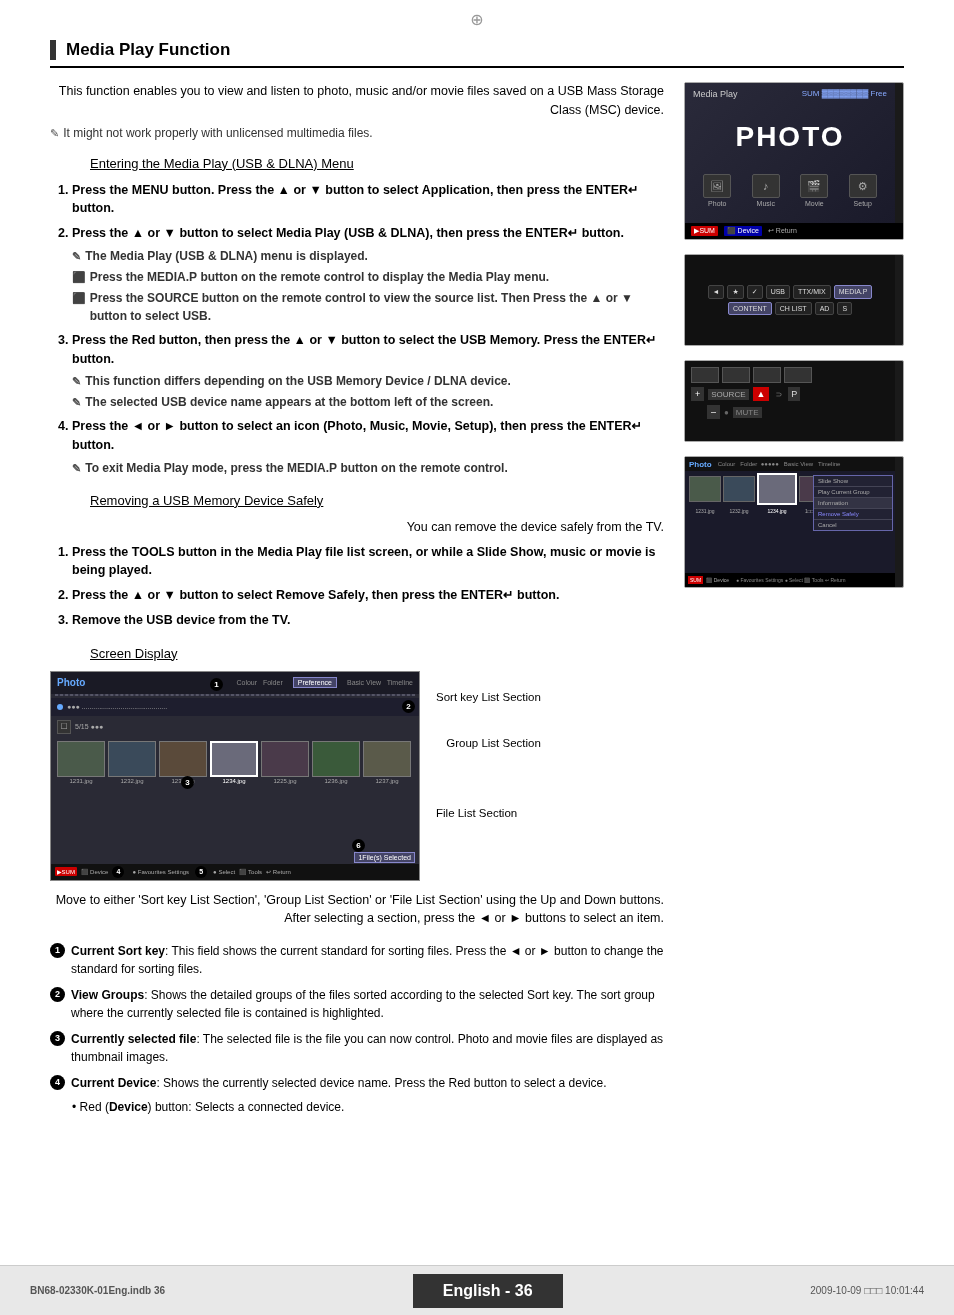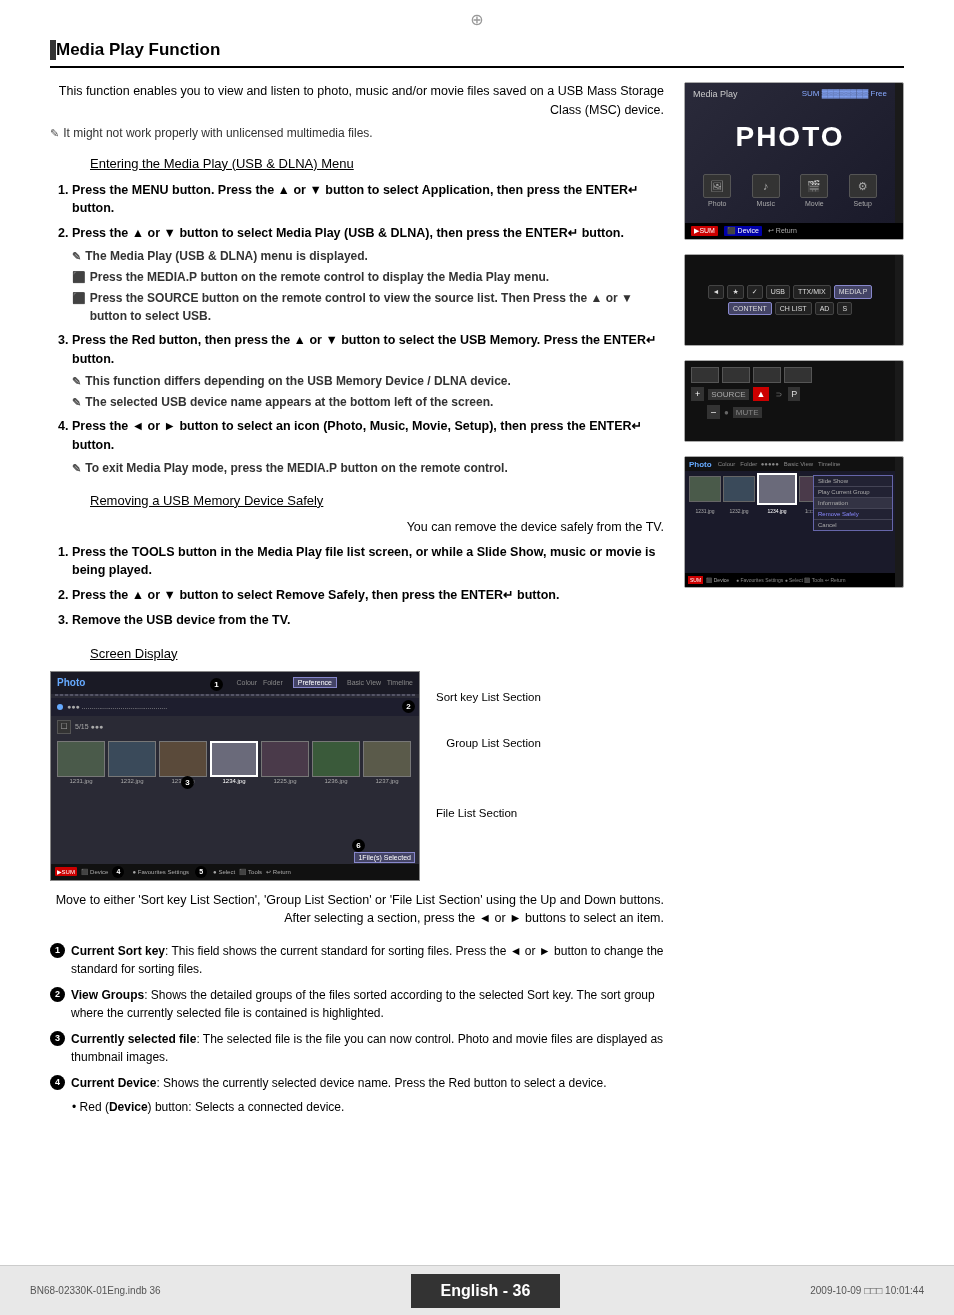--- a/index.html
+++ b/index.html
@@ -19,20 +19,21 @@
       position: relative;
     }
     .section-title {
       font-size: 17px;
       font-weight: bold;
       border-bottom: 2px solid #000;
       padding-bottom: 6px;
       margin-bottom: 14px;
       display: flex;
       align-items: center;
+      gap: 10px;
     }
     .section-title-bar {
       width: 6px;
       height: 20px;
       background: #333;
       display: inline-block;
     }
     .subsection-title {
       font-size: 13px;
       font-weight: normal;
@@ -339,20 +340,21 @@
       background: #e8e8e8;
       display: flex;
       align-items: center;
       justify-content: space-between;
       padding: 0 30px;
       border-top: 1px solid #ccc;
     }
     .footer-left {
       font-size: 10px;
       color: #555;
+      font-weight: bold;
     }
     .footer-center {
       font-size: 16px;
       font-weight: bold;
       background: #333;
       color: #fff;
       padding: 8px 30px;
     }
     .footer-right {
       font-size: 10px;

